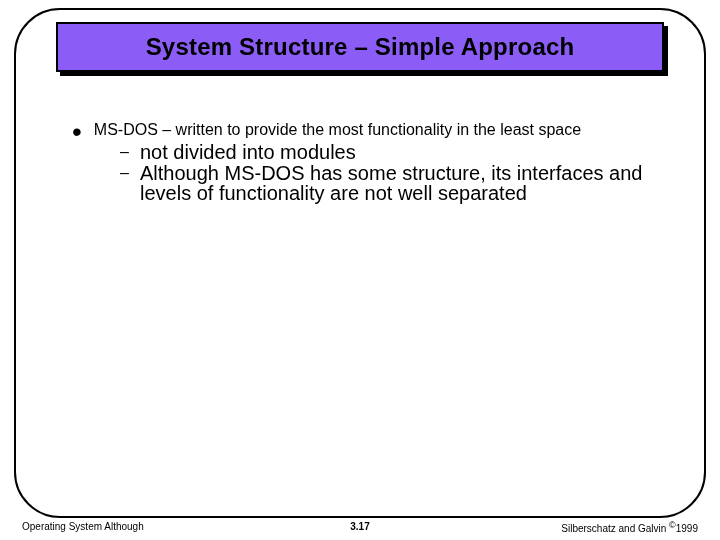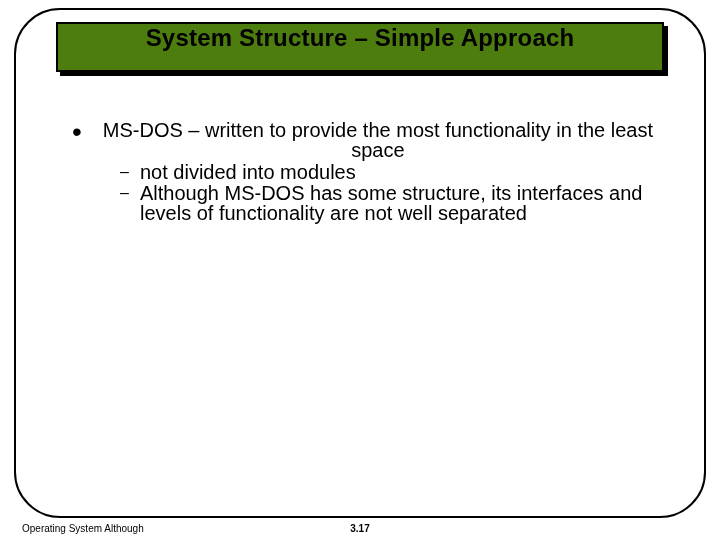--- a/index.html
+++ b/index.html
@@ -34,23 +34,24 @@
     width: 100%;
     height: 100%;
     background: #000;
   }
   .title-box {
     position: absolute;
     left: 0;
     top: 0;
     width: 100%;
     height: 100%;
-    background: #4d7c0f;
+    background: #8b5cf6;
     border: 2px solid #000;
     display: flex;
+    align-items: center;
     justify-content: center;
   }
   .title-text {
     font-size: 24px;
     font-weight: 700;
     color: #000;
     letter-spacing: 0.2px;
   }
   .content {
     position: absolute;
@@ -63,23 +64,22 @@
     display: flex;
     align-items: flex-start;
   }
   .dot {
     font-size: 28px;
     line-height: 16px;
     margin-right: 12px;
     margin-top: 4px;
   }
   .bullet-text {
-    font-size: 20px;
+    font-size: 16px;
     line-height: 20px;
-    text-align: center;
   }
   .sub-list {
     margin-left: 48px;
     margin-top: 2px;
   }
   .sub-row {
     display: flex;
     align-items: flex-start;
     margin-top: 1px;
   }
@@ -142,14 +142,17 @@
       <div class="sub-row">
         <div class="dash">–</div>
         <div class="sub-text">Although MS-DOS has some structure, its interfaces and levels of functionality are not well separated</div>
       </div>
     </div>
   </div>
 
   <div class="footer">
     <span>Operating System Although</span>
     <span class="footer-center">3.17</span>
+    <span>
+      <span>Silberschatz and Galvin </span><span class="copy">©</span><span>1999</span>
+    </span>
   </div>
 </div>
 
 </body></html>

